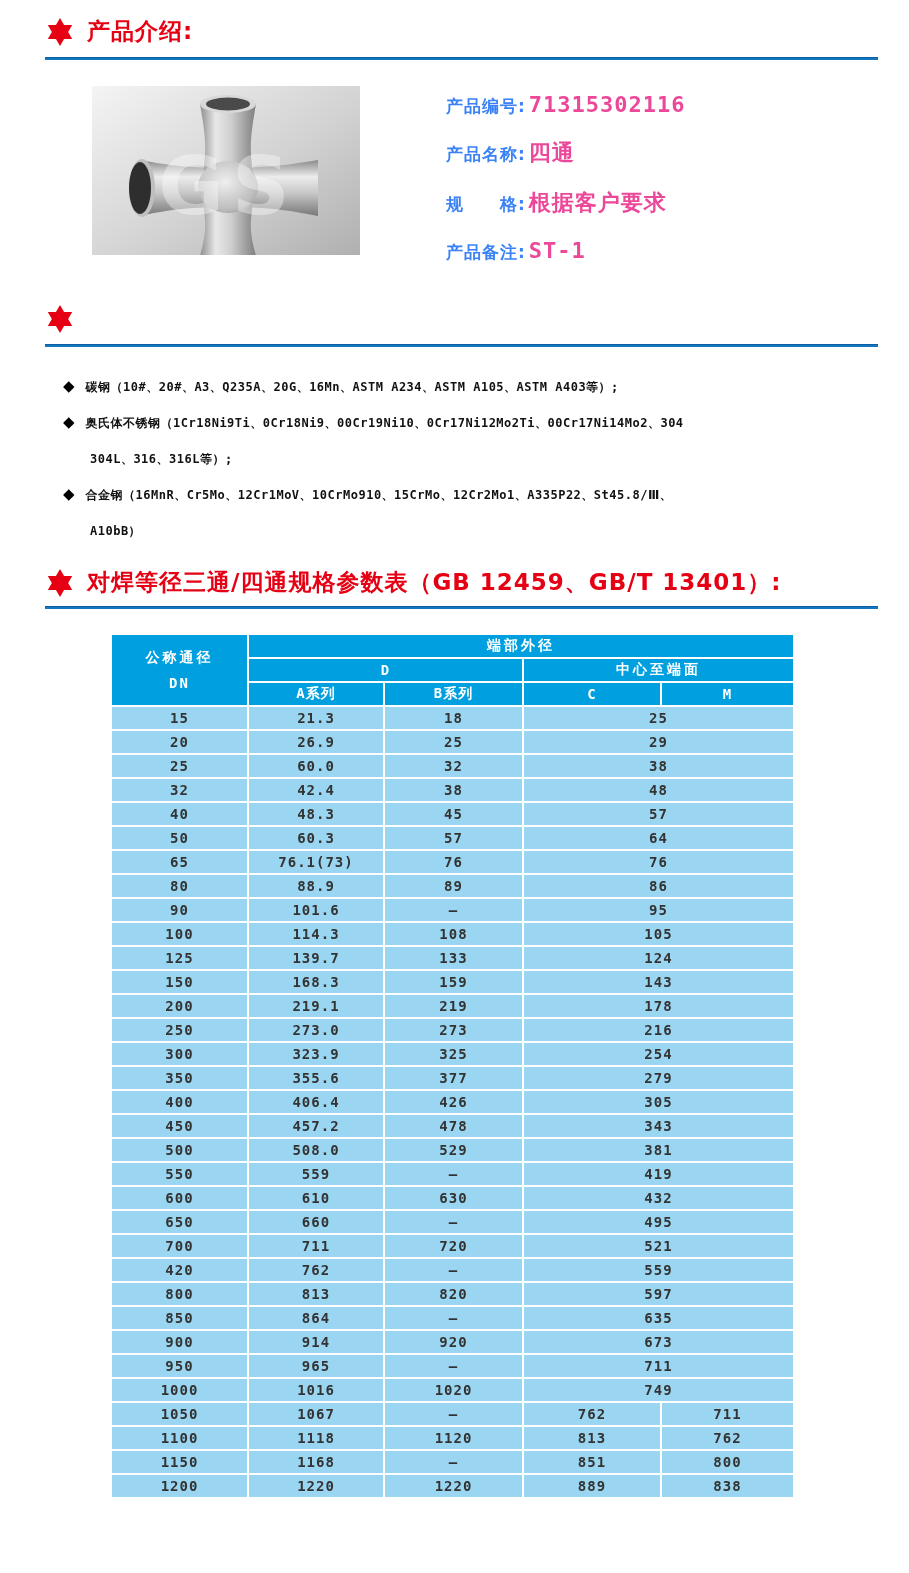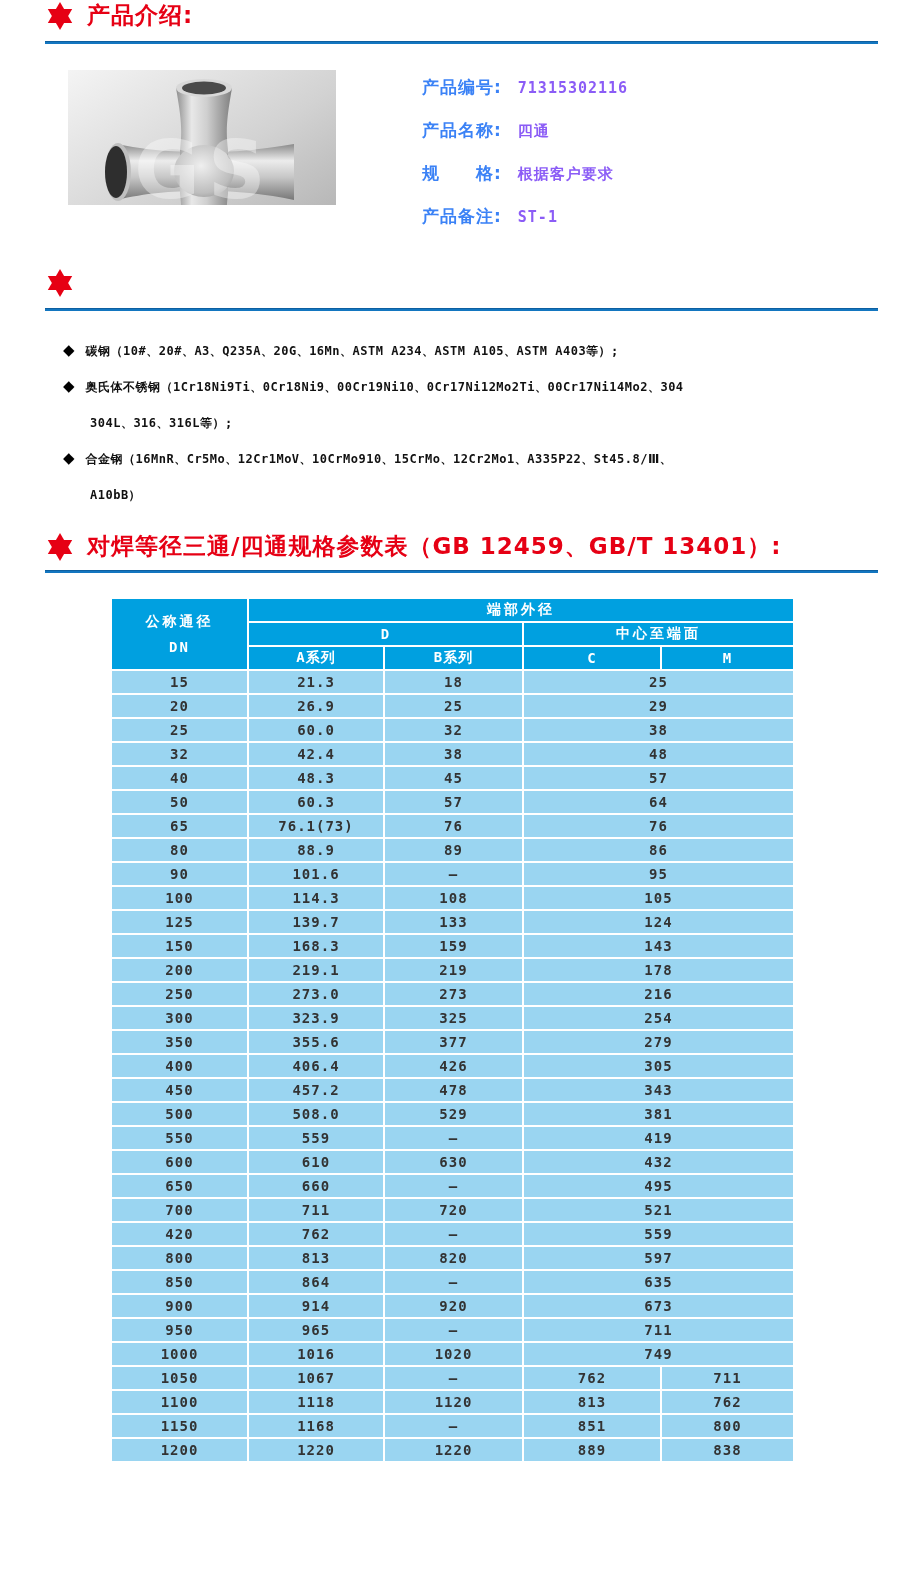--- a/index.html
+++ b/index.html
@@ -2,42 +2,42 @@
 <html><head>
 <meta charset="utf-8">
 <style>
   * { margin:0; padding:0; box-sizing:border-box; }
   html,body { background:#ffffff; }
   body {
     width:909px; min-height:1573px; margin:0 auto;
     font-family:"DejaVu Sans","Liberation Sans",sans-serif;
     color:#111;
   }
-  .page { width:909px; position:relative; }
+  .page { width:909px; position:relative; padding-top:16px; }
 
   
   .section-head { display:flex; align-items:center; gap:12px; margin-left:45px; }
   .section-head .star { width:30px; height:30px; flex:0 0 auto; }
   .section-title {
     font-size:23px; font-weight:bold; color:#E60014; letter-spacing:1px;
     font-family:"DejaVu Sans","Liberation Sans",sans-serif;
   }
   .rule { height:3px; background:#1376C0; width:833px; margin:10px 0 0 45px; border-top:1px solid #0d5fa0; }
 
   
   .product-block { display:flex; margin-top:26px; }
   .product-photo {
-    width:268px; height:135px; margin-left:68px; position:relative; overflow:hidden;text-align:center;
+    width:268px; height:169px; margin-left:92px; position:relative; overflow:hidden;text-align:center;
   }
   .product-photo svg { display:block; }
   .product-info { margin-left:86px; padding-top:6px; }
   .info-row { display:flex; align-items:baseline; margin-bottom:20px; }
   .info-label { font-size:17px; font-weight:bold; color:#3b82f6; letter-spacing:1px; white-space:pre; }
   .info-value {
-    font-size:15px; color:#8b5cf6; margin-left:16px; letter-spacing:1px; font-weight:600;
+    font-size:22px; color:#ec4899; margin-left:3px; letter-spacing:1px; font-weight:600;
     font-family:"DejaVu Sans Mono","DejaVu Sans",monospace;
   }
 
   
   .bullets { list-style:none; margin:22px 30px 0 63px; }
   .bullets li {
     font-size:15.5px; line-height:35px; color:#111;
     padding-left:27px; text-indent:-27px;
   }
   .bullets .diamond { color:#000; font-size:15px; margin-right:11px; }

